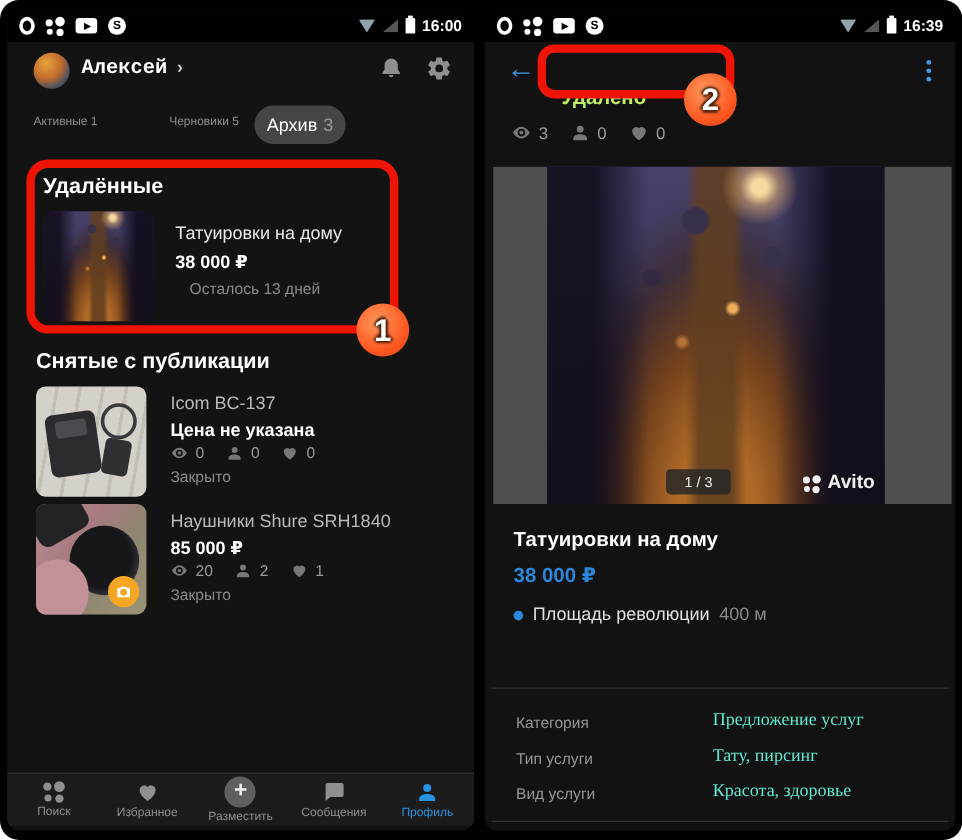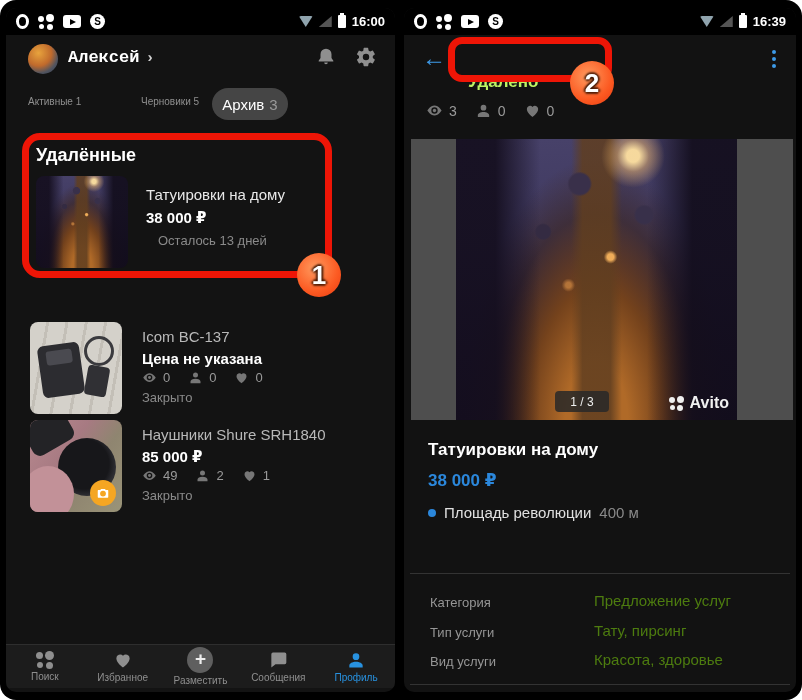--- a/index.html
+++ b/index.html
@@ -136,21 +136,21 @@
   .ad-title { position:absolute; left:24px; top:432px; color:#fff; font-size:17px; font-weight:bold; }
   .ad-price { position:absolute; left:24px; top:462px; color:#2b87db; font-size:17px; font-weight:bold; }
   .metro-row { position:absolute; left:24px; top:496px; display:flex; align-items:center; gap:8px; font-size:15px; color:#e0e0e0; }
   .metro-dot { width:8px; height:8px; border-radius:50%; background:#2b87db; }
   .metro-dist { color:#8a8a8a; }
   .addr-row { position:absolute; left:26px; top:526px; display:flex; align-items:center; gap:14px; color:#e0e0e0; font-size:15px; }
   .pin-ic { width:20px; height:20px; stroke:#2b87db; fill:none; stroke-width:2; }
   .divider { position:absolute; left:6px; right:6px; height:1px; background:#333; }
 
   .detail-label { position:absolute; left:26px; font-size:13px; color:#969696; }
-  .detail-value { position:absolute; left:190px; font-size:15px; color:#4d7c0f; }
+  .detail-value { position:absolute; left:190px; font-size:15px; color:#5eead4;font-family:Liberation Serif, serif; }
 </style>
 </head>
 <body>
 
 <div id="canvas">
 
   <div class="screen" id="screen-left">
     <div class="statusbar">
       <div class="sb-left">
         <span class="ic-opera"></span>
@@ -189,20 +189,21 @@
 
     <div class="sec-title" style="left:30px; top:137px">Удалённые</div>
     <div class="thumb citypic" style="left:30px; top:168px"></div>
     <div class="it-title white" style="left:140px; top:178px">Татуировки на дому</div>
     <div class="it-price" style="left:140px; top:201px">38 000 ₽</div>
     <div class="it-note" style="left:152px; top:225px">Осталось 13 дней</div>
 
     <div class="hl-rect" style="left:16px; top:125px; width:310px; height:145px"></div>
     <div class="num-badge" style="left:291px; top:245px">1</div>
 
+    <div class="sec-title" style="left:24px; top:283px">Снятые с публикации</div>
 
     <div class="thumb icomthumb" style="left:24px; top:314px">
       <div class="cable"></div>
         <div class="charger"></div>
         <div class="adapter"></div>
     </div>
     <div class="it-title" style="left:136px; top:320px">Icom BC-137</div>
     <div class="it-price" style="left:136px; top:342px">Цена не указана</div>
     <div class="stats" style="left:136px; top:362px">
       <svg viewBox="0 0 24 24">
@@ -233,21 +234,21 @@
           </svg>
       </div>
     </div>
     <div class="it-title" style="left:136px; top:418px">Наушники Shure SRH1840</div>
     <div class="it-price" style="left:136px; top:440px">85 000 ₽</div>
     <div class="stats" style="left:136px; top:460px">
       <svg viewBox="0 0 24 24">
           <path d="M12 5C6 5 2 12 2 12s4 7 10 7 10-7 10-7-4-7-10-7zm0 11.5A4.5 4.5 0 1 1 12 7.5a4.5 4.5 0 0 1 0 9z"></path>
           <circle cx="12" cy="12" r="2.3"></circle>
         </svg>
-      <span>49</span>
+      <span>20</span>
         <span class="gap"></span>
       <svg viewBox="0 0 24 24">
           <path d="M12 12a4 4 0 1 0-4-4 4 4 0 0 0 4 4zm0 2c-4.4 0-8 2-8 4.5V21h16v-2.5c0-2.5-3.6-4.5-8-4.5z"></path>
         </svg>
       <span>2</span>
         <span class="gap"></span>
       <svg viewBox="0 0 24 24">
           <path d="M12 21S4 15.8 4 10a4.6 4.6 0 0 1 8-3.1A4.6 4.6 0 0 1 20 10c0 5.8-8 11-8 11z"></path>
         </svg>
       <span>1</span>

